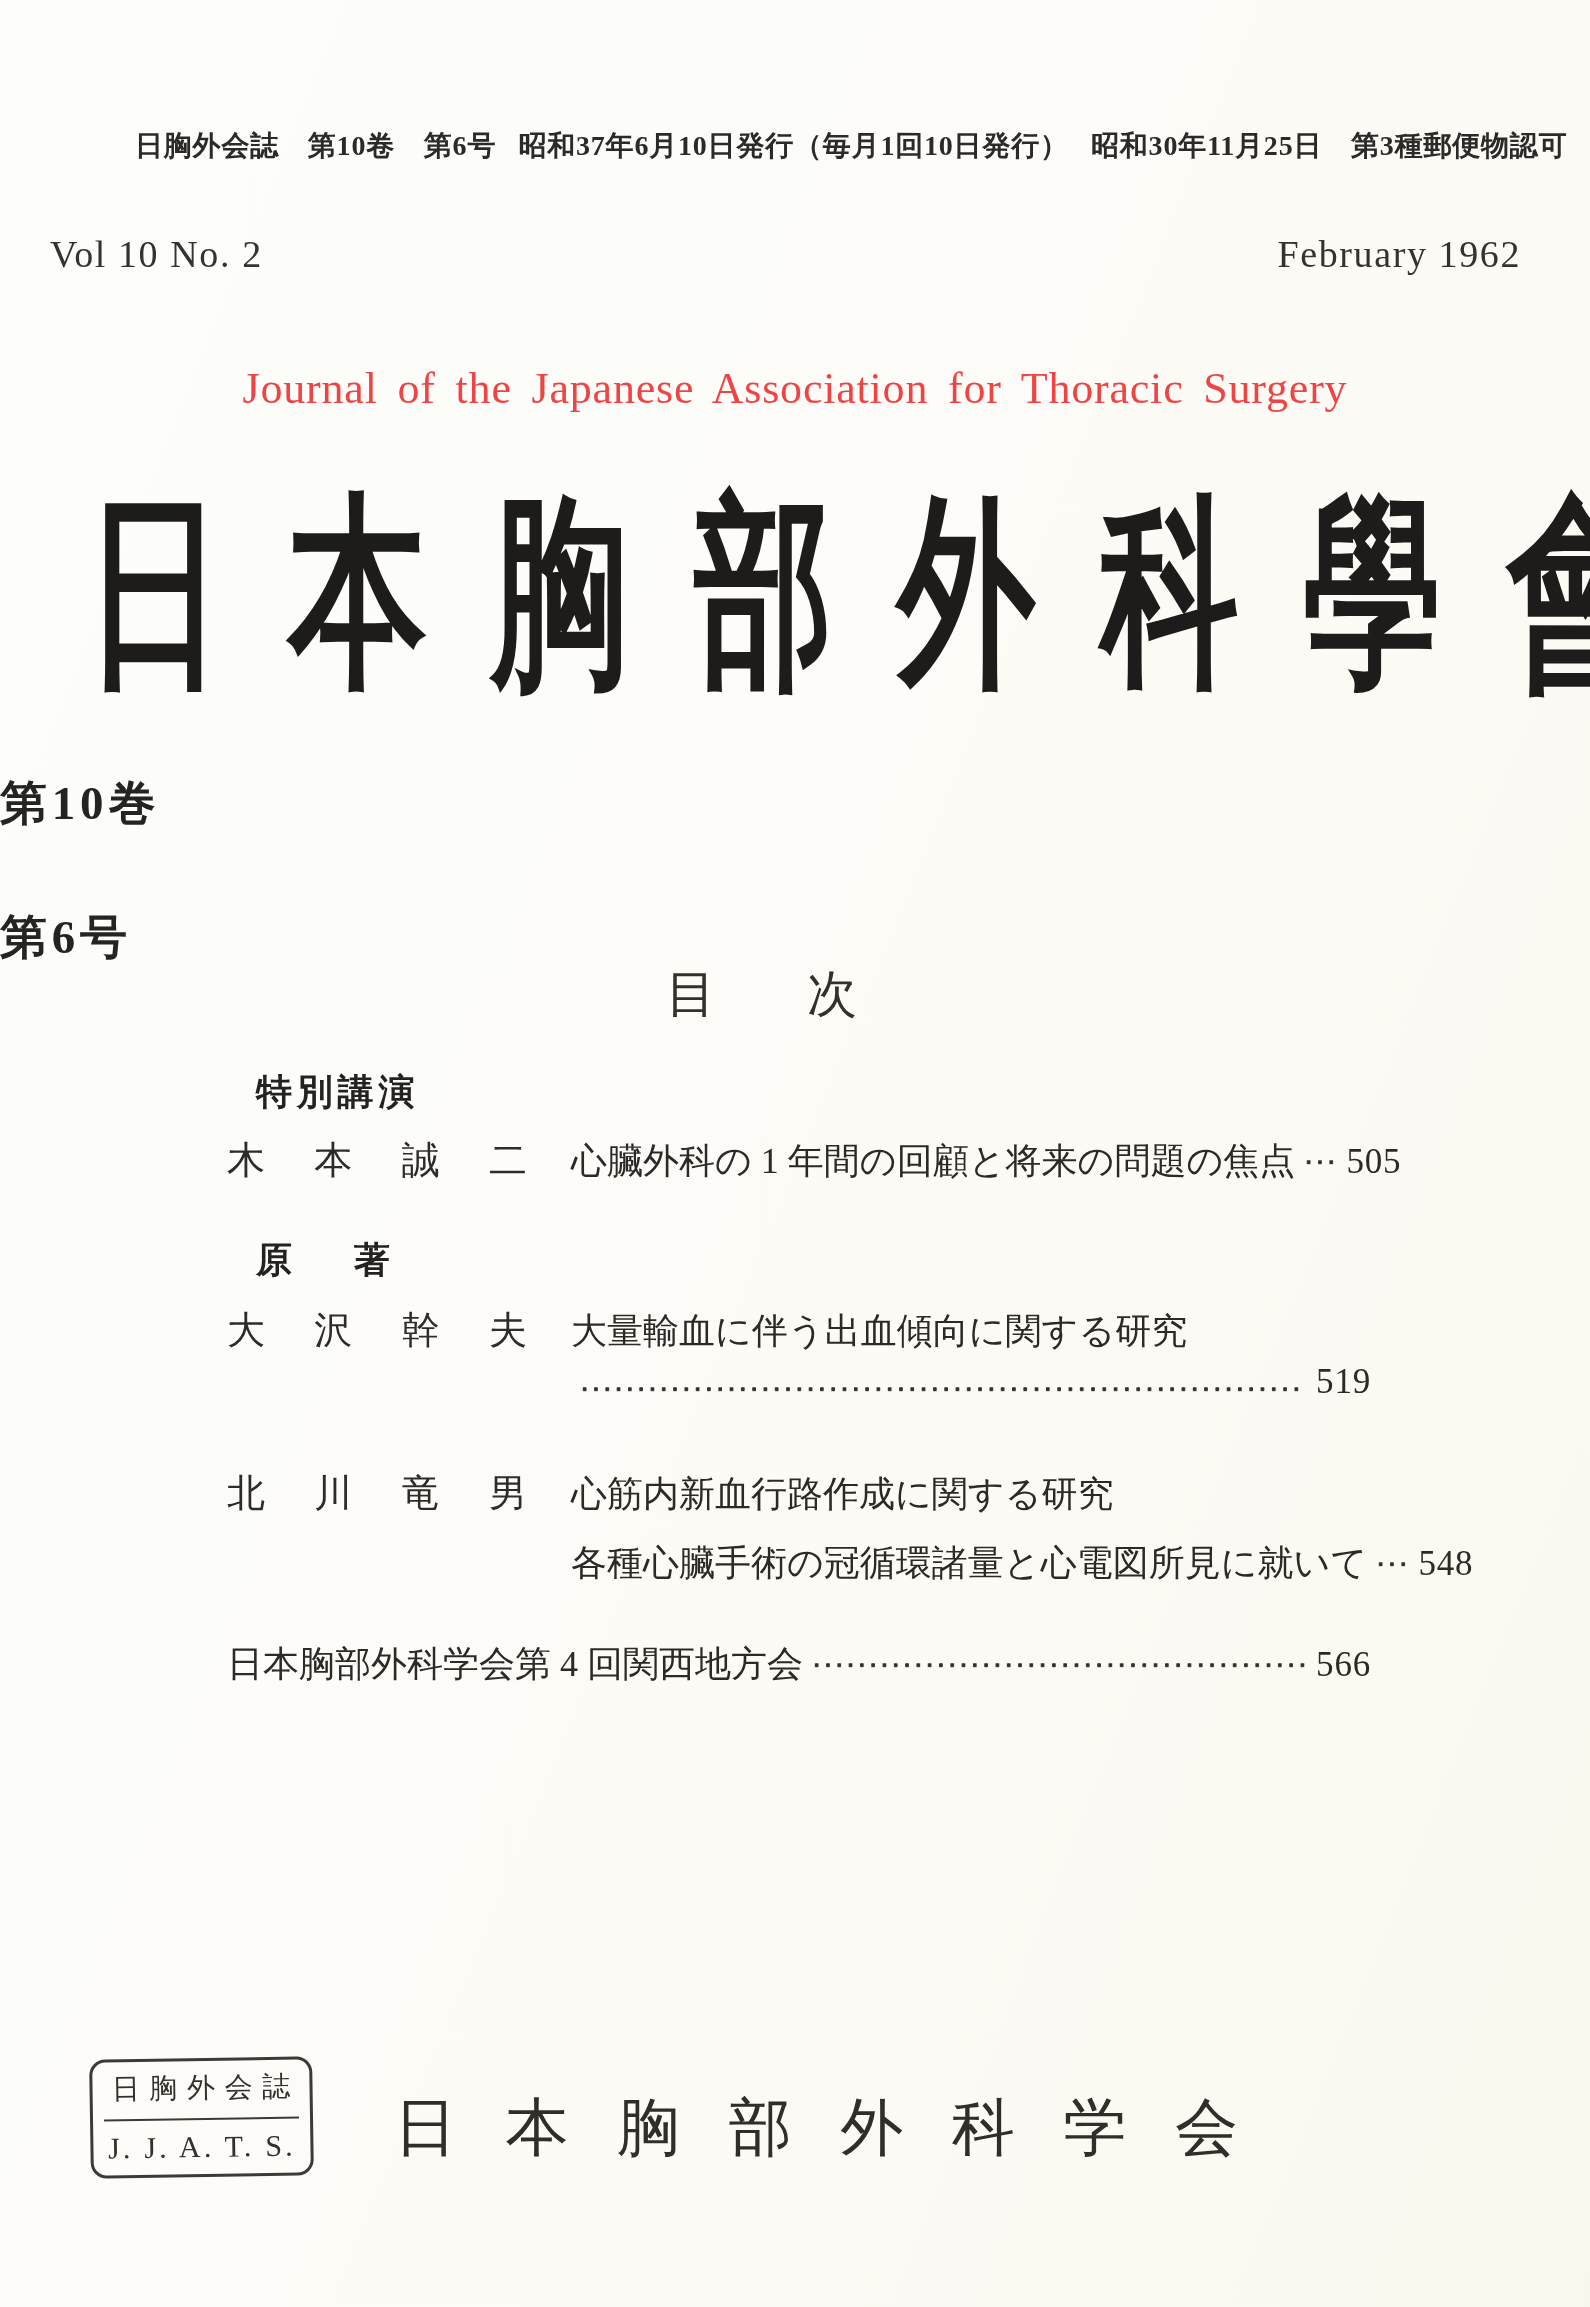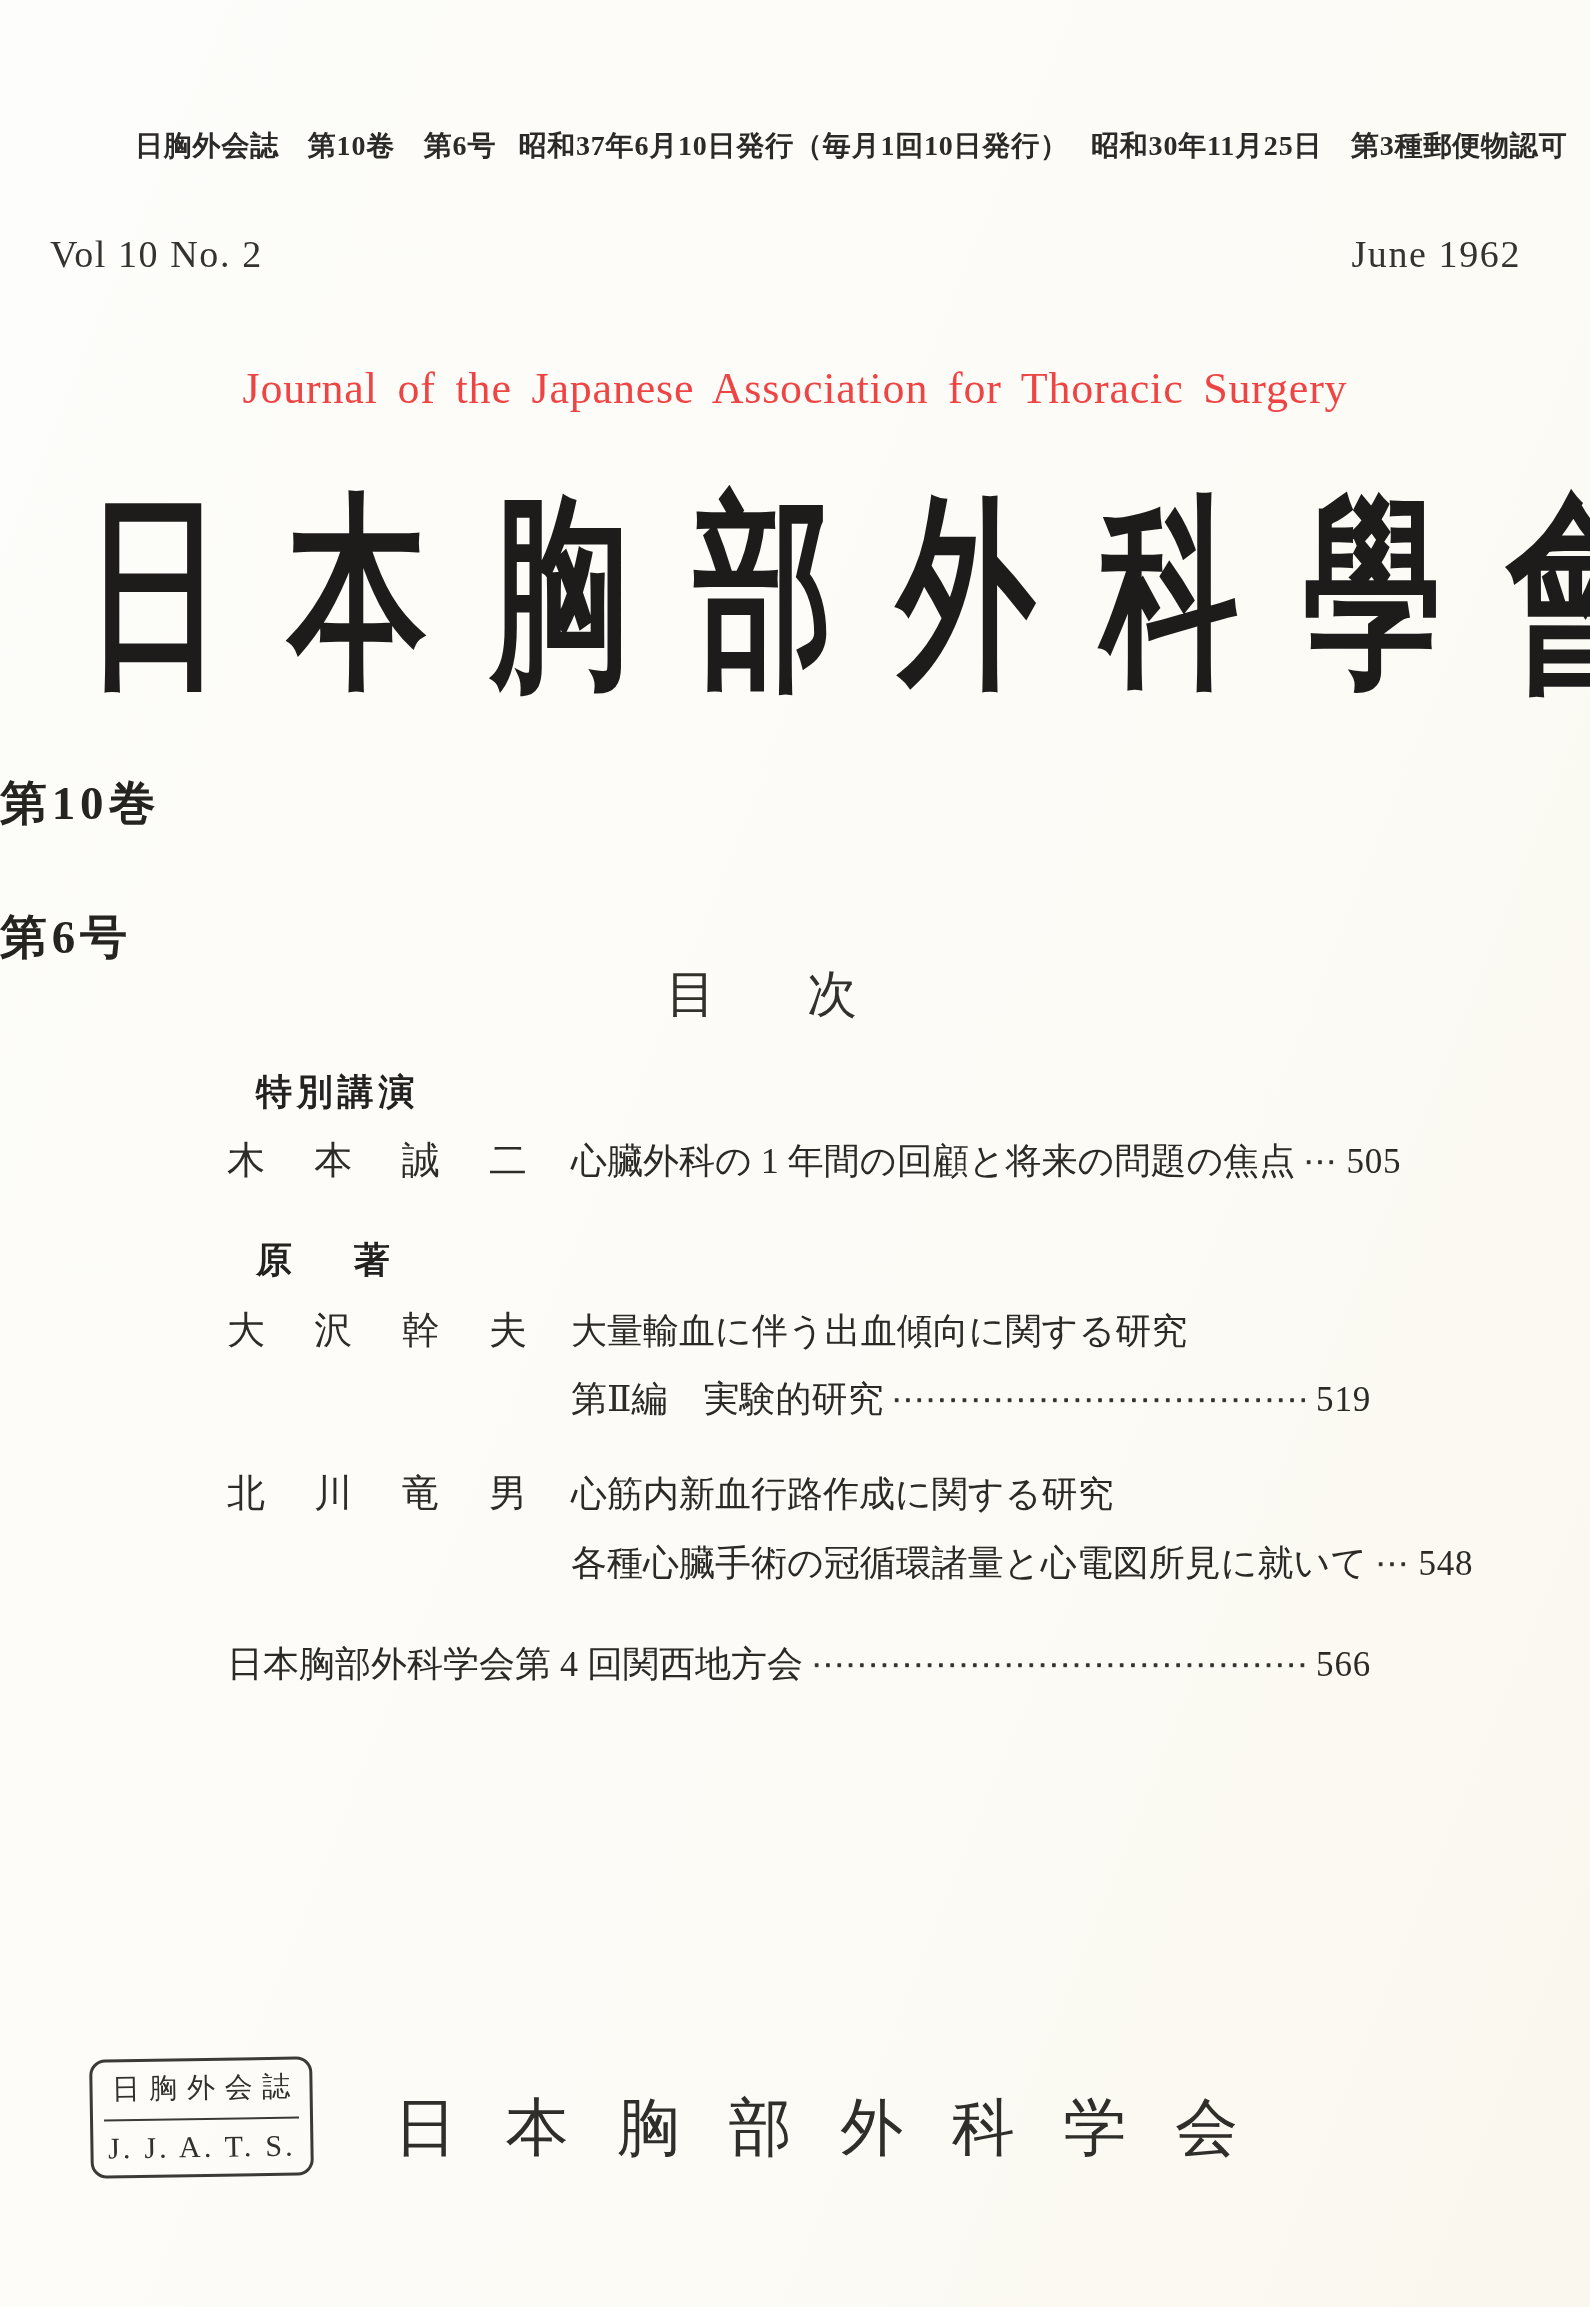--- a/index.html
+++ b/index.html
@@ -114,21 +114,21 @@
 <body>
 
 <div class="abs topbar">
   <span>日胸外会誌　第10卷　第6号</span>
   <span>昭和37年6月10日発行（毎月1回10日発行）</span>
   <span>昭和30年11月25日　第3種郵便物認可</span>
 </div>
 
 <div class="abs volline">
   <span>Vol 10 No. 2</span>
-  <span>June 1962</span>
+  <span>February 1962</span>
 </div>
 
 <div class="abs entitle">Journal of the Japanese Association for Thoracic Surgery</div>
 
 <div class="abs maintitle">
     <span>日</span>
     <span>本</span>
     <span>胸</span>
     <span>部</span>
     <span>外</span>
@@ -167,21 +167,20 @@
   <span class="author">
       <span>大</span>
       <span>沢</span>
       <span>幹</span>
       <span>夫</span>
     </span>
   <span class="title">大量輸血に伴う出血傾向に関する研究</span>
 </div>
 
 <div class="abs tocrow cont" style="top:1362px;">
-  <span class="title">第Ⅱ編　実験的研究</span>
   <span class="leader"></span>
   <span class="pagenum">519</span>
 </div>
 
 <div class="abs tocrow" style="top:1457px;">
   <span class="author">
       <span>北</span>
       <span>川</span>
       <span>竜</span>
       <span>男</span>

